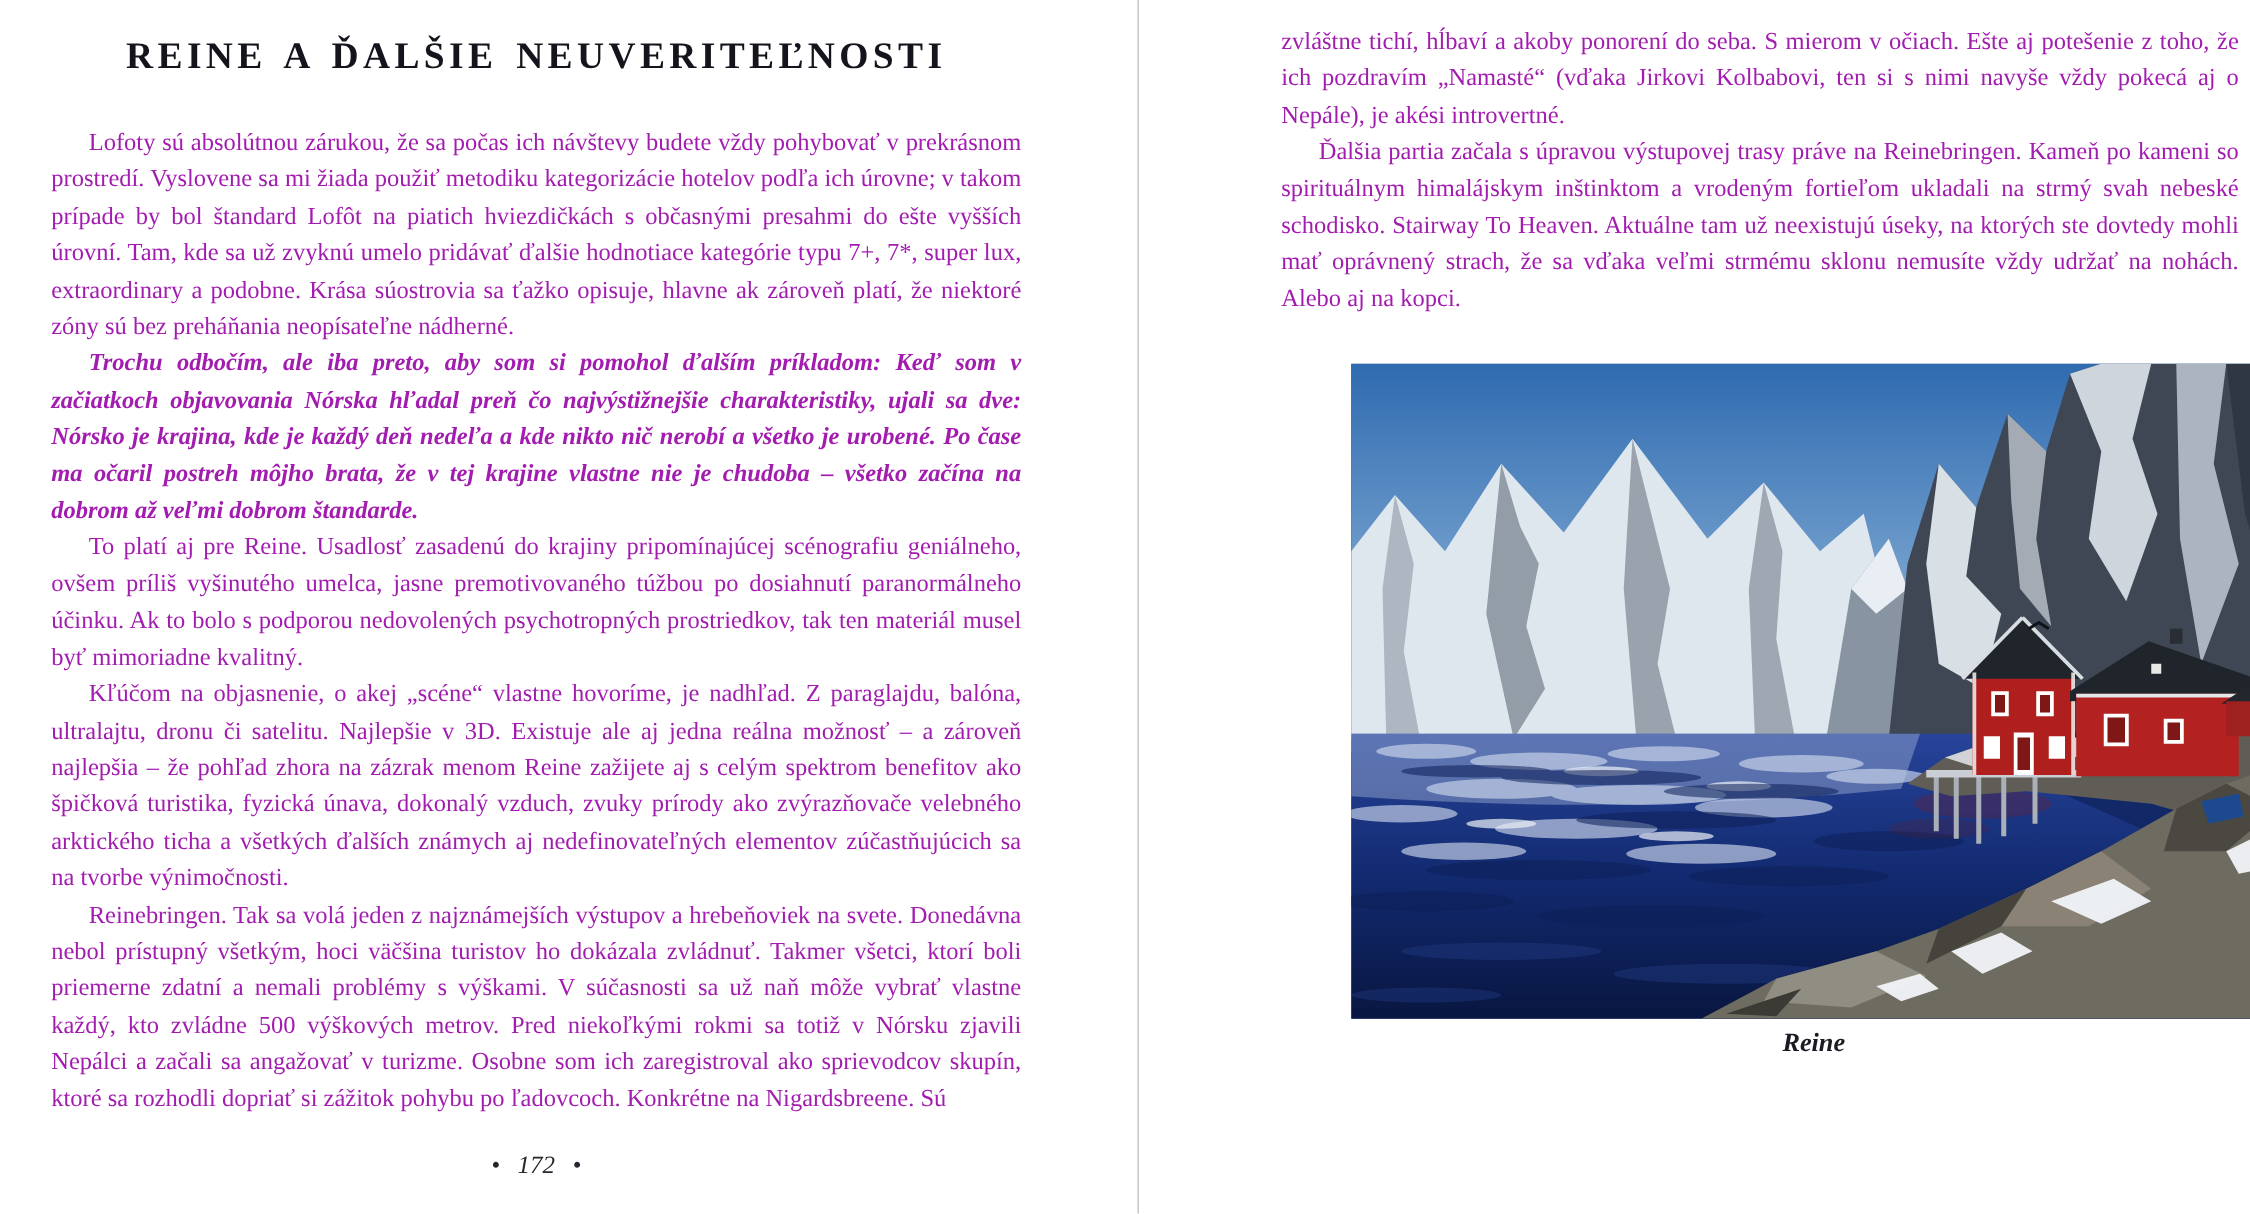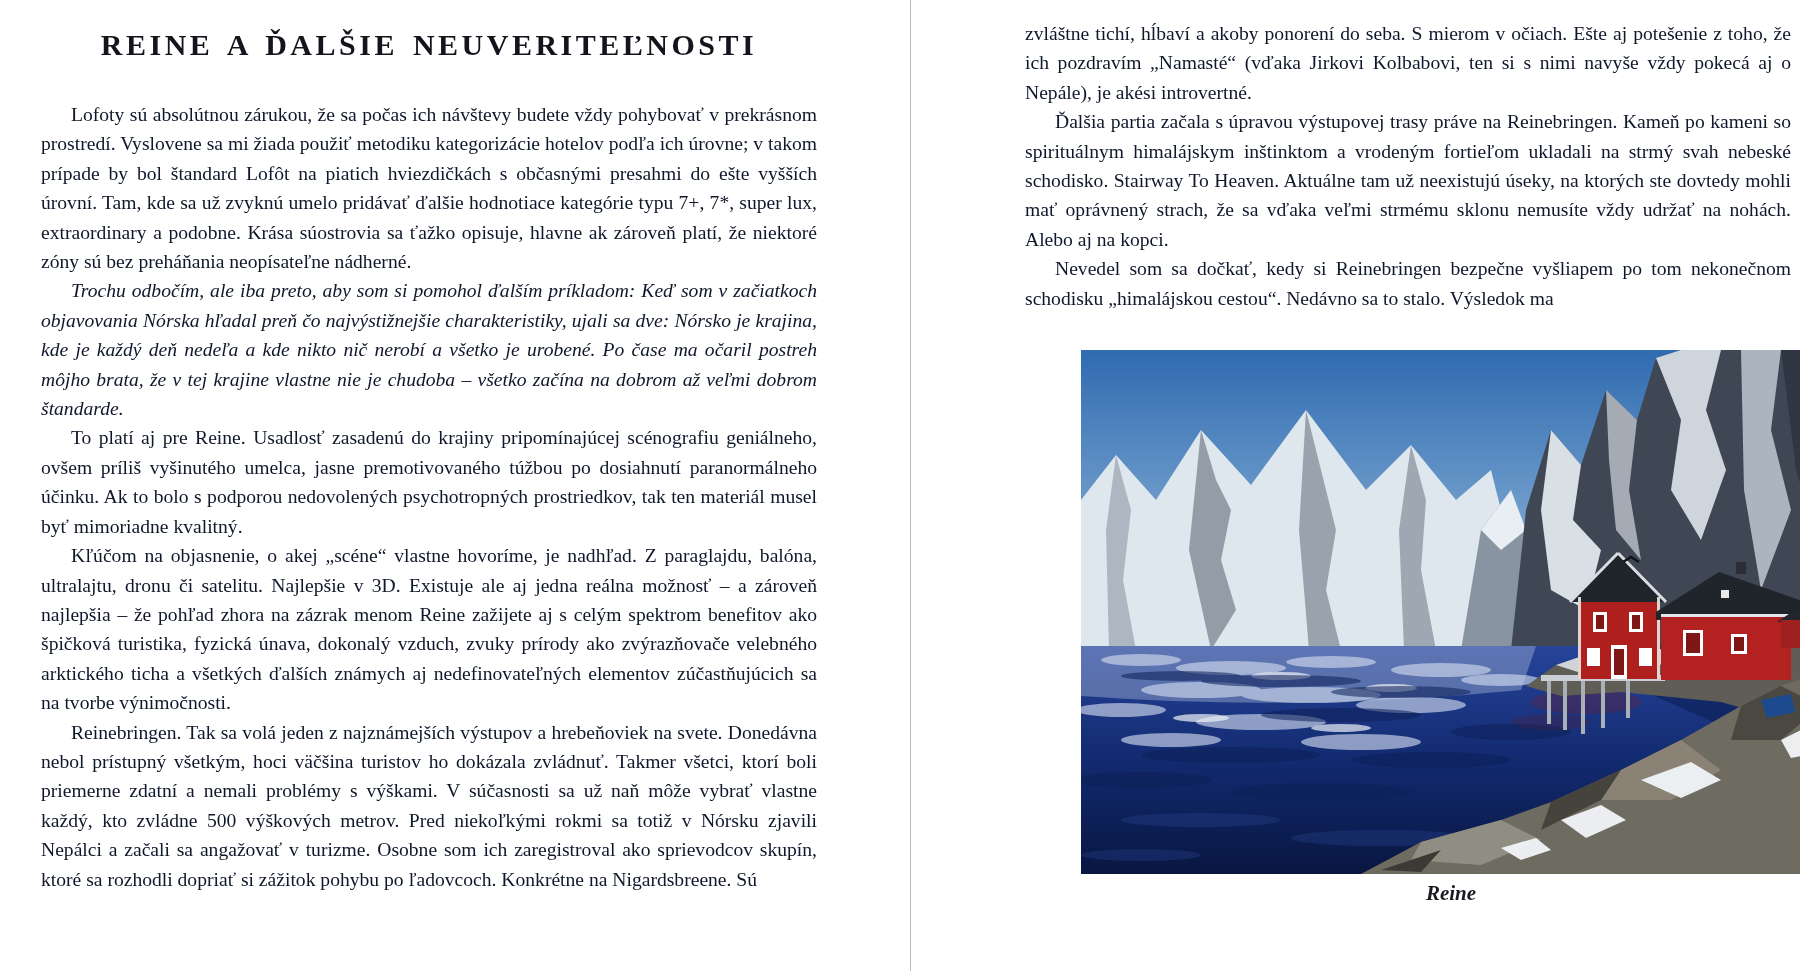--- a/index.html
+++ b/index.html
@@ -32,24 +32,24 @@
     letter-spacing: 3.5px;
     color: #14141c;
     word-spacing: 4px;
   }
   .body-text { margin-top: 38px; }
   p.para {
     margin: 0;
     font-size: 19.6px;
     line-height: 29.4px;
     text-align: justify;
-    color: #0f172a;
+    color: #a21caf;
   }
   p.indent { text-indent: 30px; }
-  p.italic { font-style: italic; }
+  p.italic { font-style: italic; font-weight: bold; }
   .page-number {
     position: absolute;
     top: 921px; left: 0;
     width: 100%;
     text-align: center;
     font-style: italic;
     font-size: 20px;
     word-spacing: 9px;
     color: #26262e;
   }
@@ -88,27 +88,27 @@
 
   <div class="left-page">
     <div class="page-title">REINE A ĎALŠIE NEUVERITEĽNOSTI</div>
     <div class="body-text">
       <p class="para indent">Lofoty sú absolútnou zárukou, že sa počas ich návštevy budete vždy pohybovať v prekrásnom prostredí. Vyslovene sa mi žiada použiť metodiku kategorizácie hotelov podľa ich úrovne; v takom prípade by bol štandard Lofôt na piatich hviezdičkách s občasnými presahmi do ešte vyšších úrovní. Tam, kde sa už zvyknú umelo pridávať ďalšie hodnotiace kategórie typu 7+, 7*, super lux, extraordinary a podobne. Krása súostrovia sa ťažko opisuje, hlavne ak zároveň platí, že niektoré zóny sú bez preháňania neopísateľne nádherné.</p>
       <p class="para indent italic">Trochu odbočím, ale iba preto, aby som si pomohol ďalším príkladom: Keď som v začiatkoch objavovania Nórska hľadal preň čo najvýstižnejšie charakteristiky, ujali sa dve: Nórsko je krajina, kde je každý deň nedeľa a kde nikto nič nerobí a všetko je urobené. Po čase ma očaril postreh môjho brata, že v tej krajine vlastne nie je chudoba – všetko začína na dobrom až veľmi dobrom štandarde.</p>
       <p class="para indent">To platí aj pre Reine. Usadlosť zasadenú do krajiny pripomínajúcej scénografiu geniálneho, ovšem príliš vyšinutého umelca, jasne premotivovaného túžbou po dosiahnutí paranormálneho účinku. Ak to bolo s podporou nedovolených psychotropných prostriedkov, tak ten materiál musel byť mimoriadne kvalitný.</p>
       <p class="para indent">Kľúčom na objasnenie, o akej „scéne“ vlastne hovoríme, je nadhľad. Z paraglajdu, balóna, ultralajtu, dronu či satelitu. Najlepšie v 3D. Existuje ale aj jedna reálna možnosť – a zároveň najlepšia – že pohľad zhora na zázrak menom Reine zažijete aj s celým spektrom benefitov ako špičková turistika, fyzická únava, dokonalý vzduch, zvuky prírody ako zvýrazňovače velebného arktického ticha a všetkých ďalších známych aj nedefinovateľných elementov zúčastňujúcich sa na tvorbe výnimočnosti.</p>
       <p class="para indent">Reinebringen. Tak sa volá jeden z najznámejších výstupov a hrebeňoviek na svete. Donedávna nebol prístupný všetkým, hoci väčšina turistov ho dokázala zvládnuť. Takmer všetci, ktorí boli priemerne zdatní a nemali problémy s výškami. V súčasnosti sa už naň môže vybrať vlastne každý, kto zvládne 500 výškových metrov. Pred niekoľkými rokmi sa totiž v Nórsku zjavili Nepálci a začali sa angažovať v turizme. Osobne som ich zaregistroval ako sprievodcov skupín, ktoré sa rozhodli dopriať si zážitok pohybu po ľadovcoch. Konkrétne na Nigardsbreene. Sú</p>
     </div>
+    <div class="page-number">• 172 •</div>
   </div>
 
   <div class="right-page">
     <div class="body-text">
       <p class="para">zvláštne tichí, hĺbaví a akoby ponorení do seba. S mierom v očiach. Ešte aj potešenie z toho, že ich pozdravím „Namasté“ (vďaka Jirkovi Kolbabovi, ten si s nimi navyše vždy pokecá aj o Nepále), je akési introvertné.</p>
       <p class="para indent">Ďalšia partia začala s úpravou výstupovej trasy práve na Reinebringen. Kameň po kameni so spirituálnym himalájskym inštinktom a vrodeným fortieľom ukladali na strmý svah nebeské schodisko. Stairway To Heaven. Aktuálne tam už neexistujú úseky, na ktorých ste dovtedy mohli mať oprávnený strach, že sa vďaka veľmi strmému sklonu nemusíte vždy udržať na nohách. Alebo aj na kopci.</p>
-      <p class="para indent">Nevedel som sa dočkať, kedy si Reinebringen bezpečne vyšliapem po tom nekonečnom schodisku „himalájskou cestou“. Nedávno sa to stalo. Výsledok ma</p>
     </div>
 
     <div class="photo-block">
 
       <svg class="photo-frame" viewBox="0 0 740 524" width="740" height="524" preserveAspectRatio="none" xmlns="http://www.w3.org/2000/svg" role="img">
         <defs>
           <linearGradient id="sky" x1="0" y1="0" x2="0" y2="1">
             <stop offset="0" stop-color="#2f6bb0"></stop>
             <stop offset="1" stop-color="#a9c9e4"></stop>
           </linearGradient>

